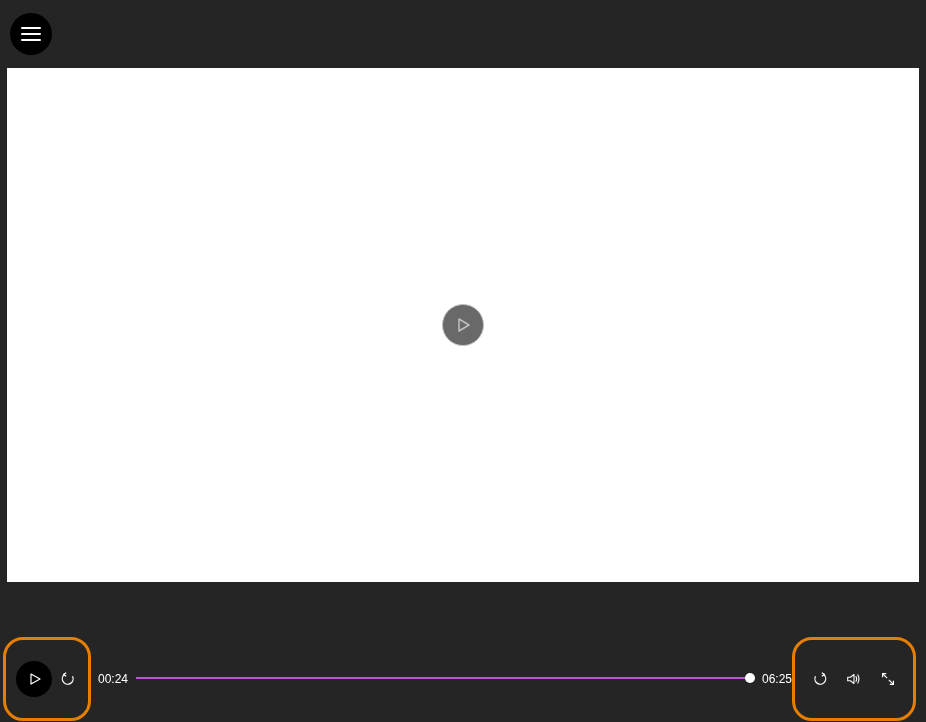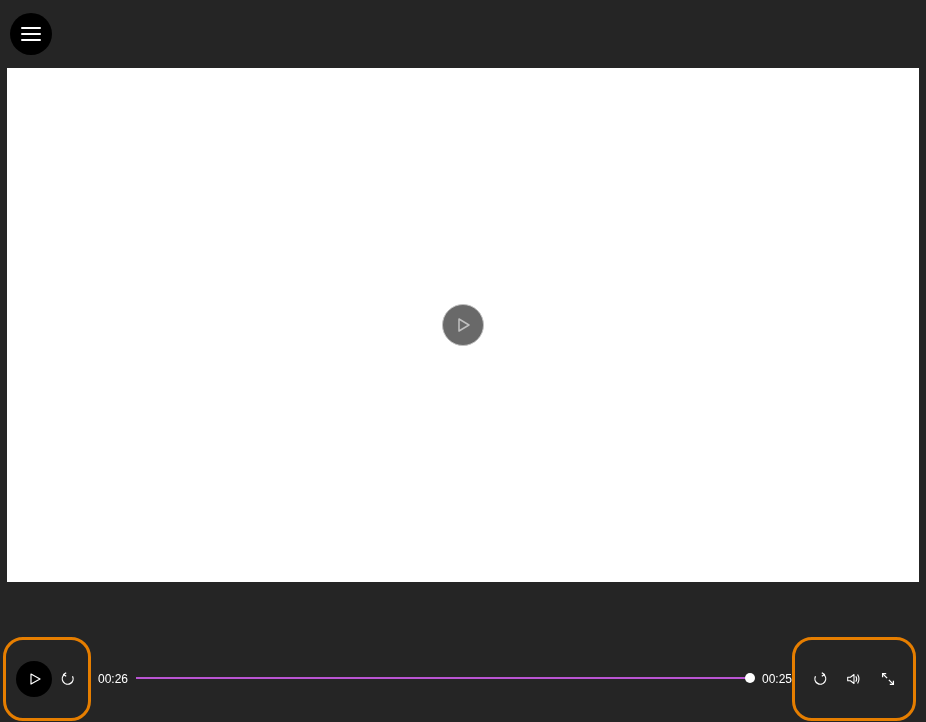--- a/index.html
+++ b/index.html
@@ -193,29 +193,29 @@
       </svg>
     </div>
     <div class="icon-button">
       <svg viewBox="0 0 20 20" width="18" height="18">
         <path d="M 15 7 A 6 6 0 1 1 6 5" fill="none" stroke="#fff" stroke-width="1.4"></path>
         <path d="M 8 3 L 5 5 L 8 7" fill="none" stroke="#fff" stroke-width="1.4" stroke-linejoin="round"></path>
       </svg>
     </div>
   </div>
 
-  <div class="time-text time-current">00:26</div>
+  <div class="time-text time-current">00:24</div>
 
   <div class="progress-container">
     <div class="progress-track">
       <div class="progress-thumb"></div>
     </div>
   </div>
 
-  <div class="time-text time-total">00:25</div>
+  <div class="time-text time-total">06:25</div>
 
   <div class="right-group">
     <div class="icon-button">
       <svg viewBox="0 0 20 20" width="18" height="18">
         <path d="M 5 7 A 6 6 0 1 0 14 5" fill="none" stroke="#fff" stroke-width="1.4"></path>
         <path d="M 12 3 L 15 5 L 12 7" fill="none" stroke="#fff" stroke-width="1.4" stroke-linejoin="round"></path>
       </svg>
     </div>
     <div class="icon-button">
       <svg viewBox="0 0 20 20" width="18" height="18">

